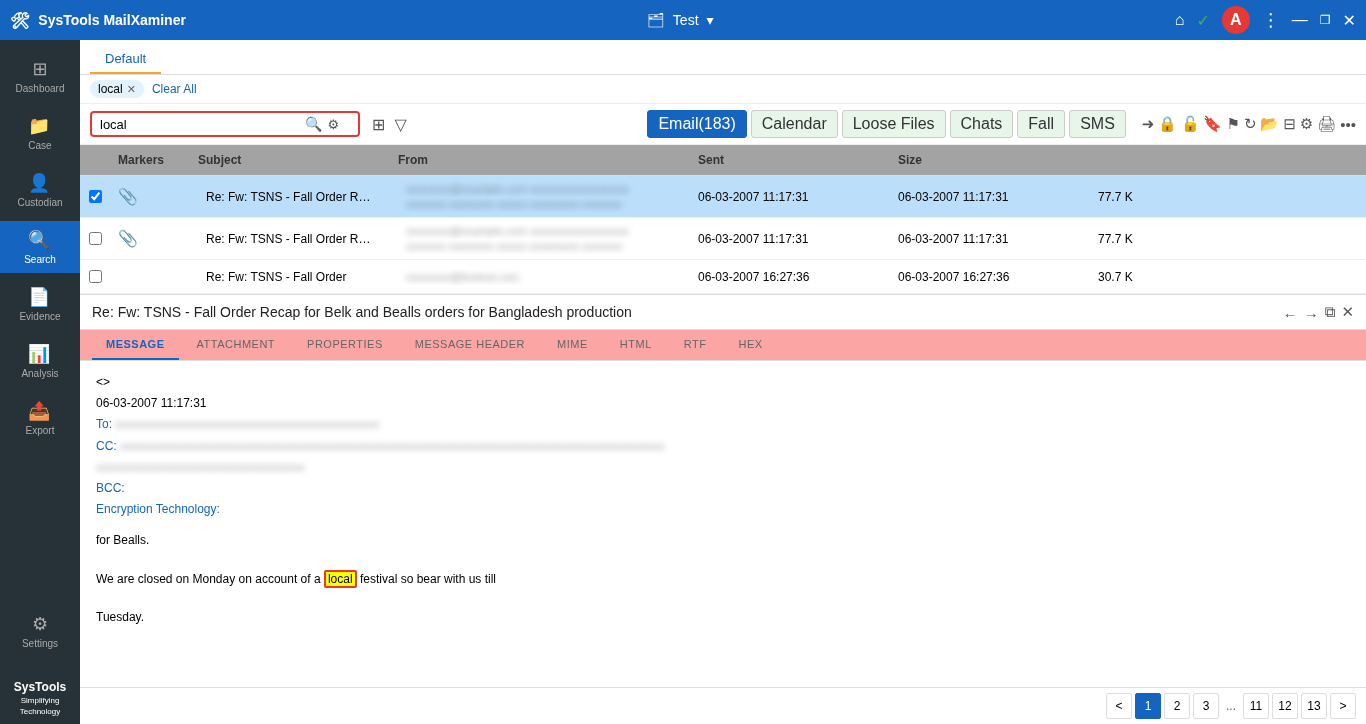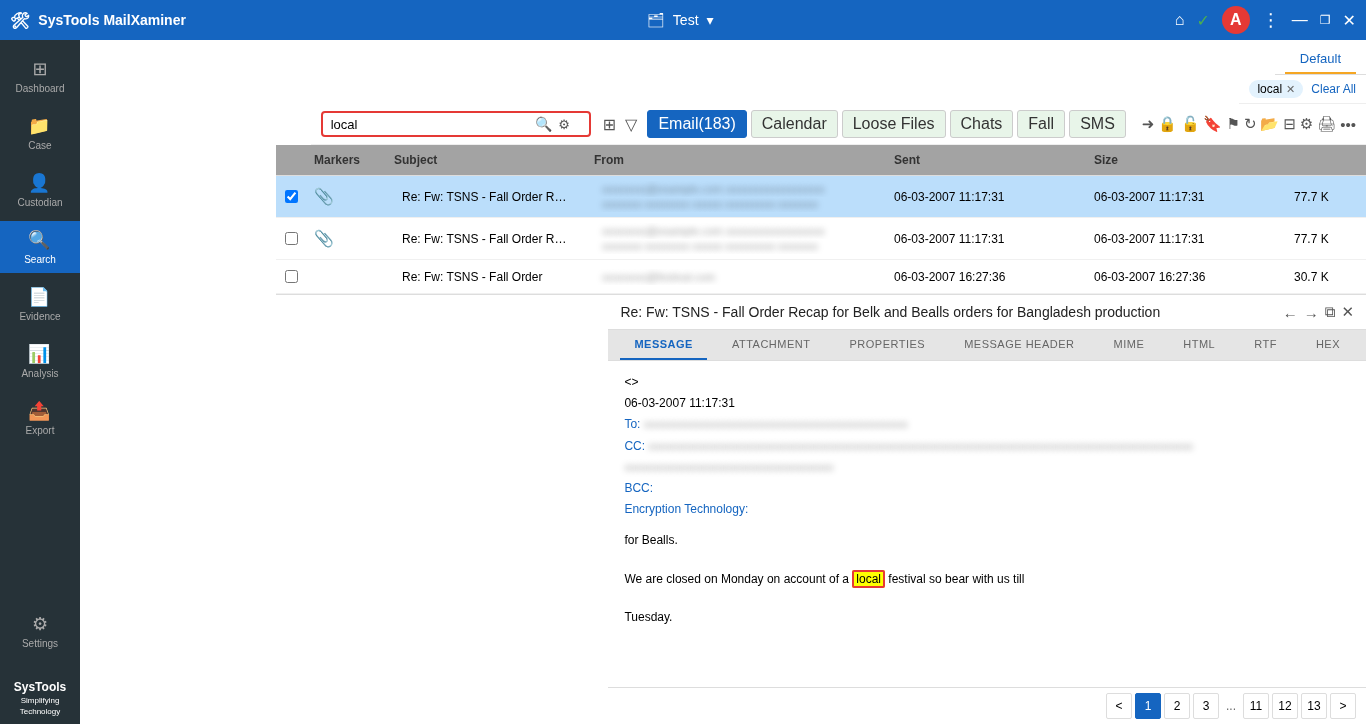--- a/index.html
+++ b/index.html
@@ -47,21 +47,21 @@
       text-align: center;
       font-size: 10px;
       gap: 3px;
     }
     .sidebar-item.active { background: #1565c0; color: white; }
     .sidebar-icon { font-size: 18px; }
     .sidebar-label { font-size: 10px; }
     .sidebar-bottom { margin-top: auto; margin-bottom: 10px; }
 
     
-    .content-area { flex: 1; display: flex; flex-direction: column; background: white; overflow: hidden; align-items: flex-end; }
+    .content-area { flex: 1; display: flex; flex-direction: column; background: white; overflow: hidden; }
 
     
     .tab-bar {
       background: white;
       border-bottom: 1px solid #ddd;
       padding: 0 10px;
       display: flex;
       align-items: flex-end;
       height: 35px;
     }
@@ -184,23 +184,23 @@
       justify-content: space-between;
       background: white;
     }
     .preview-title { font-size: 14px; font-weight: normal; color: #222; flex: 1; }
     .preview-nav-icons { display: flex; align-items: center; gap: 6px; }
     .preview-nav-icon { cursor: pointer; color: #555; font-size: 15px; }
 
     
     .preview-tabs {
       display: flex;
-      gap: 11px;
+      gap: 4px;
       border-bottom: 1px solid #ddd;
-      background: #e5e5e5;
+      background: #fca5a5;
       padding: 0 12px;
     }
     .preview-tab {
       padding: 8px 14px;
       cursor: pointer;
       font-size: 11px;
       color: #666;
       border-bottom: 2px solid transparent;
       text-transform: uppercase;
       letter-spacing: 0.5px;

